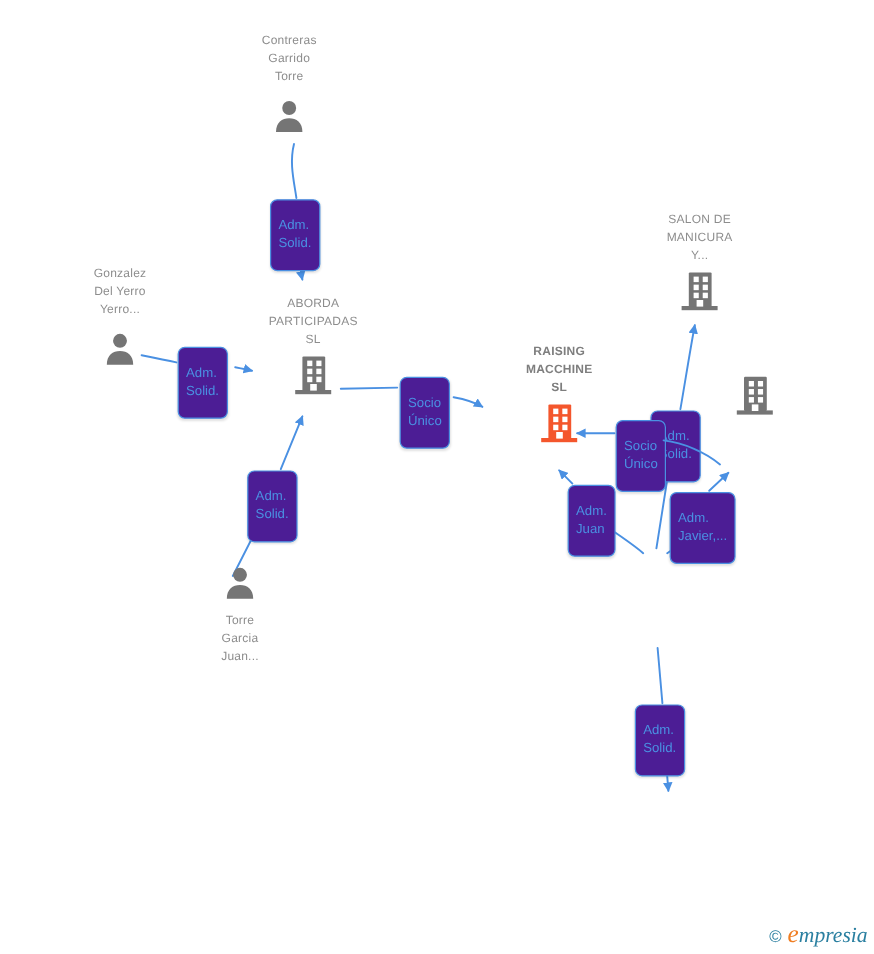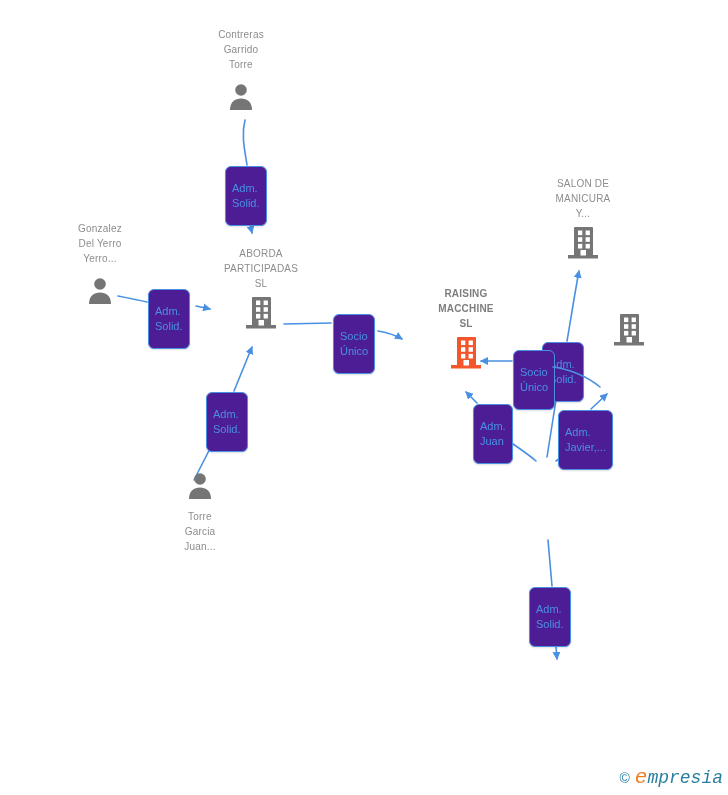--- a/index.html
+++ b/index.html
@@ -24,21 +24,21 @@
 
   .edge-label{
     position:absolute;z-index:5;background:#4c1d95;
     border:1.5px solid #4a90e2;border-radius:6px;
     color:#4a90e2;font-size:11px;line-height:15px;text-align:left;
     padding:14px 6px;box-shadow:0 1px 2px rgba(0,0,0,.12);white-space:nowrap;
   }
 
   .watermark{position:absolute;right:5px;top:768px;z-index:8;display:flex;align-items:baseline;gap:5px;}
   .watermark .copy{color:#2a7fa0;font-size:14px;}
-  .watermark .brand{font-family:Liberation Mono, monospace;font-style:italic;font-size:18px;color:#2a7fa0;line-height:20px;}
+  .watermark .brand{font-family:Liberation Serif, serif;font-style:italic;font-size:18px;color:#2a7fa0;line-height:20px;}
   .watermark .brand .e{color:#ef7d22;font-size:21px;}
 </style>
 </head>
 <body>
 
 <div class="canvas">
 
   <svg class="edges" width="728" height="795" viewBox="0 0 728 795">
     <defs>
       <marker id="arrow" markerWidth="8" markerHeight="8" refX="7" refY="4" orient="auto" markerUnits="userSpaceOnUse">

